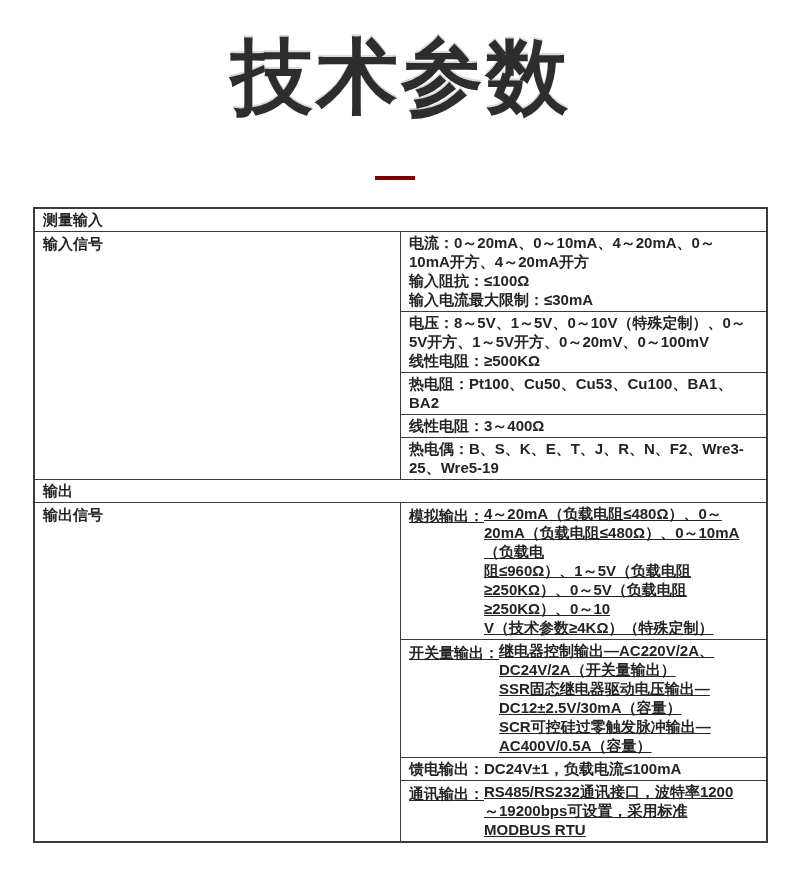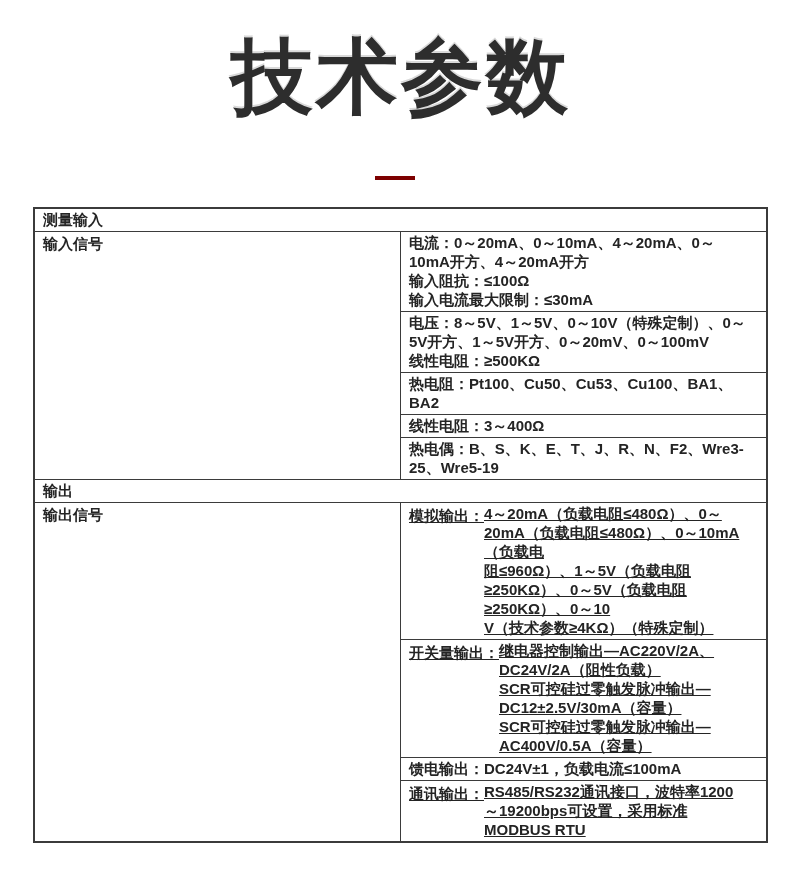--- a/index.html
+++ b/index.html
@@ -123,22 +123,22 @@
             <span class="ln">V（技术参数≥4KΩ）（特殊定制）</span>
           </span>
         </div>
       </td>
     </tr>
     <tr>
       <td class="val">
         <div class="hang">
           <span class="hlbl">开关量输出：</span>
           <span class="hbody">
-            <span class="ln">继电器控制输出—AC220V/2A、DC24V/2A（阻性负载）</span>
-            <span class="ln">SCR可控硅过零触发脉冲输出—DC12±2.5V/30mA（容量）</span>
+            <span class="ln">继电器控制输出—AC220V/2A、DC24V/2A（开关量输出）</span>
+            <span class="ln">SSR固态继电器驱动电压输出—DC12±2.5V/30mA（容量）</span>
             <span class="ln">SCR可控硅过零触发脉冲输出—AC400V/0.5A（容量）</span>
           </span>
         </div>
       </td>
     </tr>
     <tr>
       <td class="val">
         <span class="ln">馈电输出：DC24V±1，负载电流≤100mA</span>
       </td>
     </tr>

